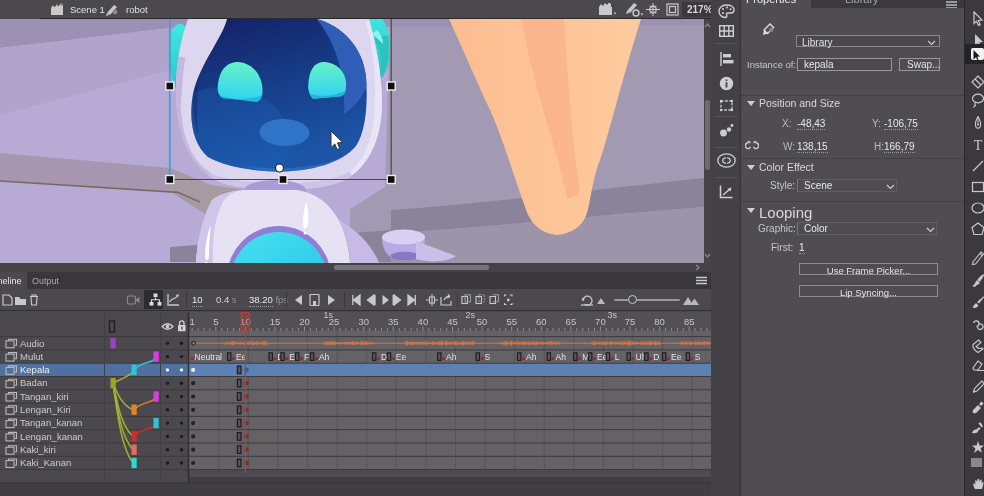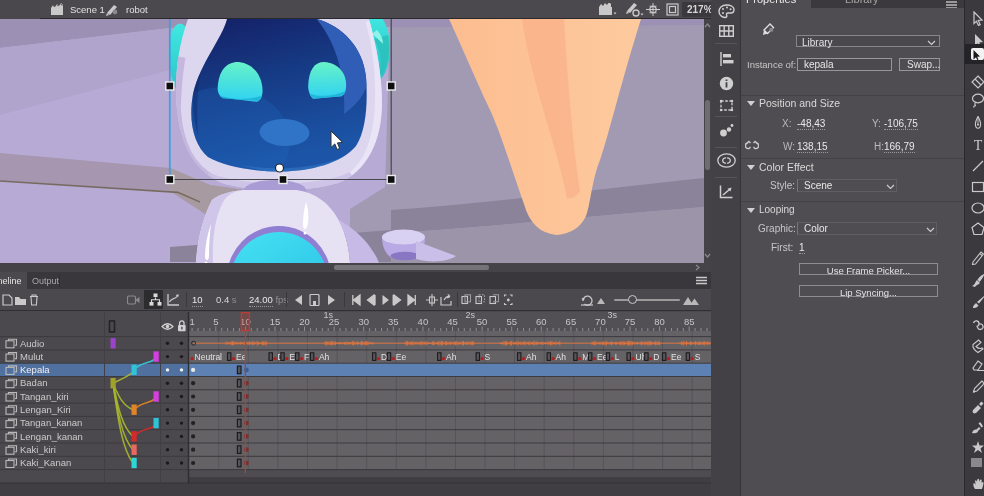--- a/index.html
+++ b/index.html
@@ -219,21 +219,21 @@
           <path d="M6.5,4.4 v2.4 M2.5,9 v-2.2 h8 v2.2" stroke="#d9d9d9" stroke-width="1.1" fill="none"></path>
         </svg>
     <svg class="abs" style="left:167px;top:4px" width="13" height="13" viewBox="0 0 13 13">
           <path d="M1,1 v11 h11" stroke="#c9c9c9" stroke-width="1.3" fill="none"></path>
           <path d="M2.5,9 C5,4 7,8 11,2.5" stroke="#c9c9c9" stroke-width="1.2" fill="none"></path>
           <path d="M11.8,1.2 l-3.2,0.8 2.5,2.3 z" fill="#c9c9c9"></path>
         </svg>
     <div class="abs" style="left:186px;top:3px;width:1px;height:15px;background:#39383b"></div>
     <span class="abs" style="left:192px;top:5px;font-size:9.5px;color:#e8e8e8;border-bottom:1px dotted #999;padding-bottom:1px">10</span>
     <span class="abs" style="left:216px;top:5px;font-size:9.5px;color:#d6d6d6">0.4 <span style="color:#8f8f8f">s</span></span>
-    <span class="abs" style="left:249px;top:5px;font-size:9.5px;color:#e8e8e8"><span style="border-bottom:1px dotted #999;padding-bottom:1px">24.00</span> <span style="color:#8f8f8f">fps</span></span>
+    <span class="abs" style="left:249px;top:5px;font-size:9.5px;color:#e8e8e8"><span style="border-bottom:1px dotted #999;padding-bottom:1px">38.20</span> <span style="color:#8f8f8f">fps</span></span>
     <div class="abs" style="left:286px;top:3px;width:1px;height:15px;background:#39383b"></div>
     <svg class="abs" style="left:294px;top:5px" width="50" height="12" viewBox="0 0 50 12">
       <path d="M8,1 L1,6 8,11 Z" fill="#c9c9c9"></path>
       <rect x="16" y="0.5" width="9" height="11" rx="1" fill="none" stroke="#c9c9c9" stroke-width="1.2"></rect>
           <rect x="19" y="7" width="3" height="4.5" fill="#c9c9c9"></rect>
       <path d="M34,1 L41,6 34,11 Z" fill="#c9c9c9"></path>
     </svg>
     <div class="abs" style="left:344px;top:3px;width:1px;height:15px;background:#39383b"></div>
     <svg class="abs" style="left:351px;top:5px" width="70" height="12" viewBox="0 0 70 12">
       <path d="M9,1 L2.5,6 9,11 Z M1.8,1 v10" fill="#c9c9c9" stroke="#c9c9c9" stroke-width="1.3"></path>
@@ -606,21 +606,21 @@
   <span class="abs" style="left:29px;top:180px;font-size:10px;color:#c6c6c6">Style:</span>
   <div class="abs" style="left:56px;top:179px;width:100px;height:13px;border:1px solid #605e64;border-left:1px solid #77757a"></div>
   <span class="abs" style="left:63px;top:180px;font-size:10px;color:#e8e8e8">Scene</span>
   <svg class="abs" style="left:145px;top:184px" width="9" height="6" viewBox="0 0 9 6">
         <path d="M1,1 l3.5,3.5 L8,1" stroke="#ccc" stroke-width="1.2" fill="none"></path>
       </svg>
   <div class="abs" style="left:0;top:201px;width:223px;height:1px;background:#434145"></div>
   <svg class="abs" style="left:6px;top:207px" width="8" height="6" viewBox="0 0 8 6">
         <path d="M0,1 h8 l-4,5 z" fill="#d0d0d0"></path>
       </svg>
-  <span class="abs" style="left:18px;top:204px;font-size:10px;color:#d8d8d8">Looping</span>
+  <span class="abs" style="left:18px;top:204px;font-size:15px;color:#d8d8d8">Looping</span>
   <span class="abs" style="left:17px;top:223px;font-size:10px;color:#c6c6c6">Graphic:</span>
   <div class="abs" style="left:56px;top:222px;width:140px;height:13px;border:1px solid #605e64;border-left:1px solid #77757a"></div>
   <span class="abs" style="left:63px;top:223px;font-size:10px;color:#e8e8e8">Color</span>
   <svg class="abs" style="left:185px;top:227px" width="9" height="6" viewBox="0 0 9 6">
         <path d="M1,1 l3.5,3.5 L8,1" stroke="#ccc" stroke-width="1.2" fill="none"></path>
       </svg>
   <span class="abs" style="left:30px;top:242px;font-size:10px;color:#c6c6c6">First:</span>
   <span class="abs" style="left:58px;top:242px;font-size:10px;color:#e8e8e8;border-bottom:1px dotted #999">1</span>
   <div class="abs" style="left:58px;top:263px;width:139px;height:12px;border:1px solid #8e8c90"></div>
   <span class="abs" style="left:0;top:265px;width:255px;text-align:center;font-size:9.5px;color:#e4e4e4">Use Frame Picker...</span>

